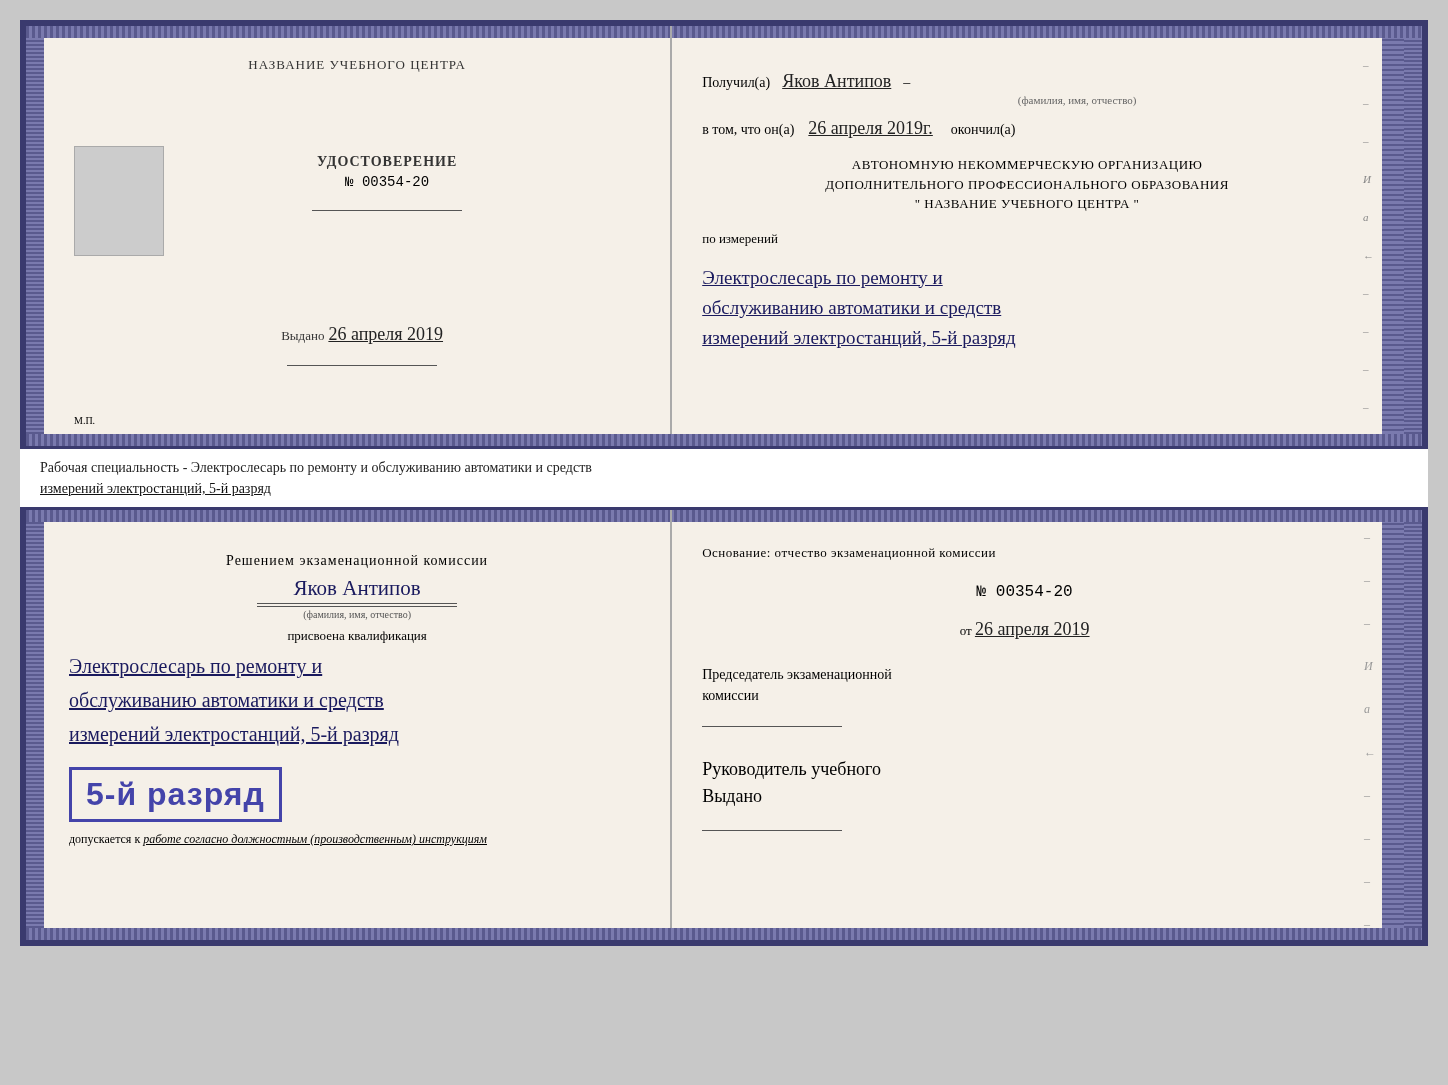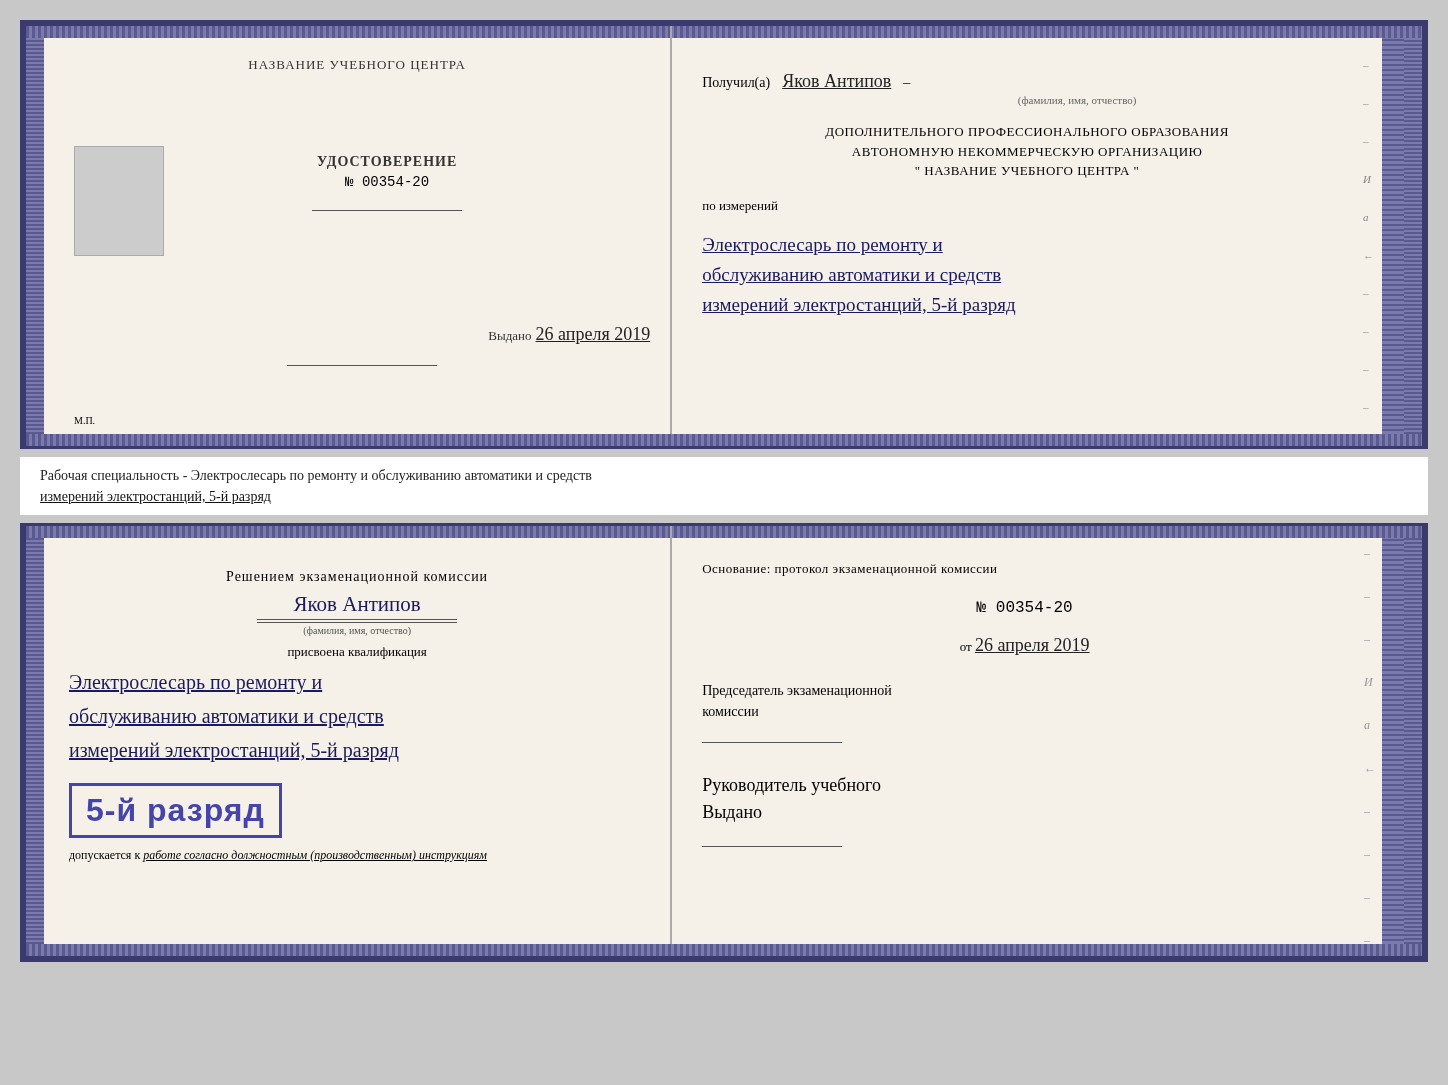--- a/index.html
+++ b/index.html
@@ -7,21 +7,21 @@
       background: #c8c8c8;
       font-family: 'Times New Roman', serif;
       width: 1448px;
       min-height: 1085px;
       padding: 20px;
     }
 
     .document-container {
       display: flex;
       flex-direction: column;
-      gap: 8px;
+      gap: 0;
     }
 
     
     .top-document {
       display: flex;
       background: #f5f0e8;
       border: 6px solid #3a3a6e;
       border-bottom: 3px solid #3a3a6e;
       margin-bottom: 0;
       position: relative;
@@ -108,21 +108,21 @@
       font-size: 14px;
       font-family: 'Courier New', monospace;
       margin-top: 4px;
     }
 
     .vydano-block {
       position: absolute;
       bottom: 80px;
       left: 30px;
       right: 20px;
-      text-align: right;
+      text-align: center;
     }
 
     .vydano-label {
       font-size: 13px;
       color: #333;
     }
 
     .vydano-date {
       font-size: 13px;
       text-decoration: underline;
@@ -460,24 +460,29 @@
     <div class="right-page">
 
       <div style="margin-top: 20px;">
         <span class="poluchil-label" style="font-size:14px;">Получил(а)</span>
         <span class="handwritten" style="margin-left:8px; text-decoration:underline;">Яков Антипов</span>
         <span style="margin-left: 8px; font-size:14px;">–</span>
         <br>
         <span class="fio-label" style="font-size:11px; color:#666; margin-left:100px;">(фамилия, имя, отчество)</span>
       </div>
 
+      <div class="vtom-line">
+        <span>в том, что он(а)</span>
+        <span class="handwritten" style="text-decoration:underline; margin-left:8px;">26 апреля 2019г.</span>
+        <span style="margin-left:12px;">окончил(а)</span>
+      </div>
 
       <div class="org-text">
+        <div>АВТОНОМНУЮ НЕКОММЕРЧЕСКУЮ ОРГАНИЗАЦИЮ</div>
         <div>ДОПОЛНИТЕЛЬНОГО ПРОФЕССИОНАЛЬНОГО ОБРАЗОВАНИЯ</div>
-        <div>АВТОНОМНУЮ НЕКОММЕРЧЕСКУЮ ОРГАНИЗАЦИЮ</div>
         <div>"   НАЗВАНИЕ УЧЕБНОГО ЦЕНТРА   "</div>
       </div>
 
       <div class="poprofessii-text">по измерений</div>
 
       <div class="profession-handwritten">
         <div>Электрослесарь по ремонту и</div>
         <div>обслуживанию автоматики и средств</div>
         <div>измерений электростанций, 5-й разряд</div>
       </div>
@@ -535,21 +540,21 @@
       <div class="dopuskaetsya-text">
         <span>допускается к</span>
         <span class="italic-underline">работе согласно должностным (производственным) инструкциям</span>
       </div>
     </div>
 
     <div class="bottom-spine-center"></div>
 
     <div class="bottom-right-page">
       <div style="margin-top: 10px;">
-        <div class="osnovanie-title">Основание: протокол экзаменационной комиссии</div>
+        <div class="osnovanie-title">Основание: отчество экзаменационной комиссии</div>
       </div>
 
       <div class="protocol-number">
         <span>№</span>
         <span>00354-20</span>
       </div>
 
       <div class="ot-date">
         <span>от</span>
         <span class="handwritten" style="text-decoration: underline;">26 апреля 2019</span>

